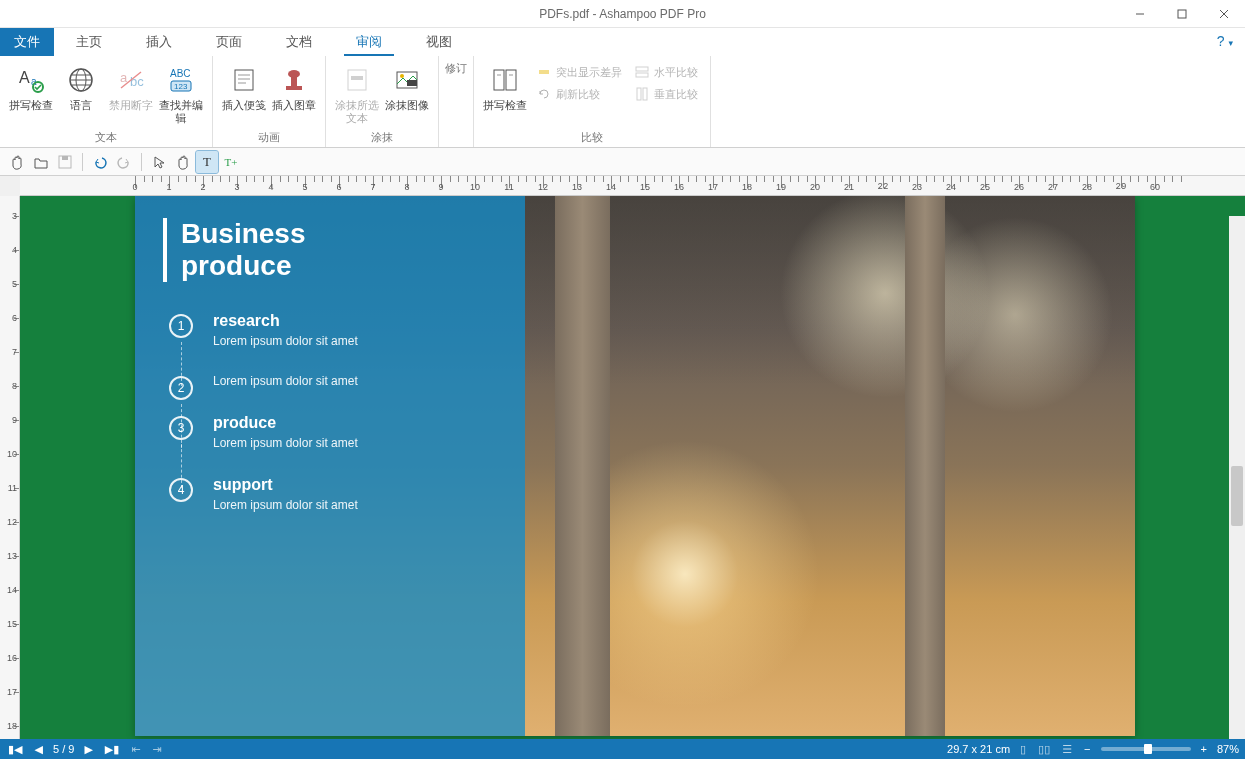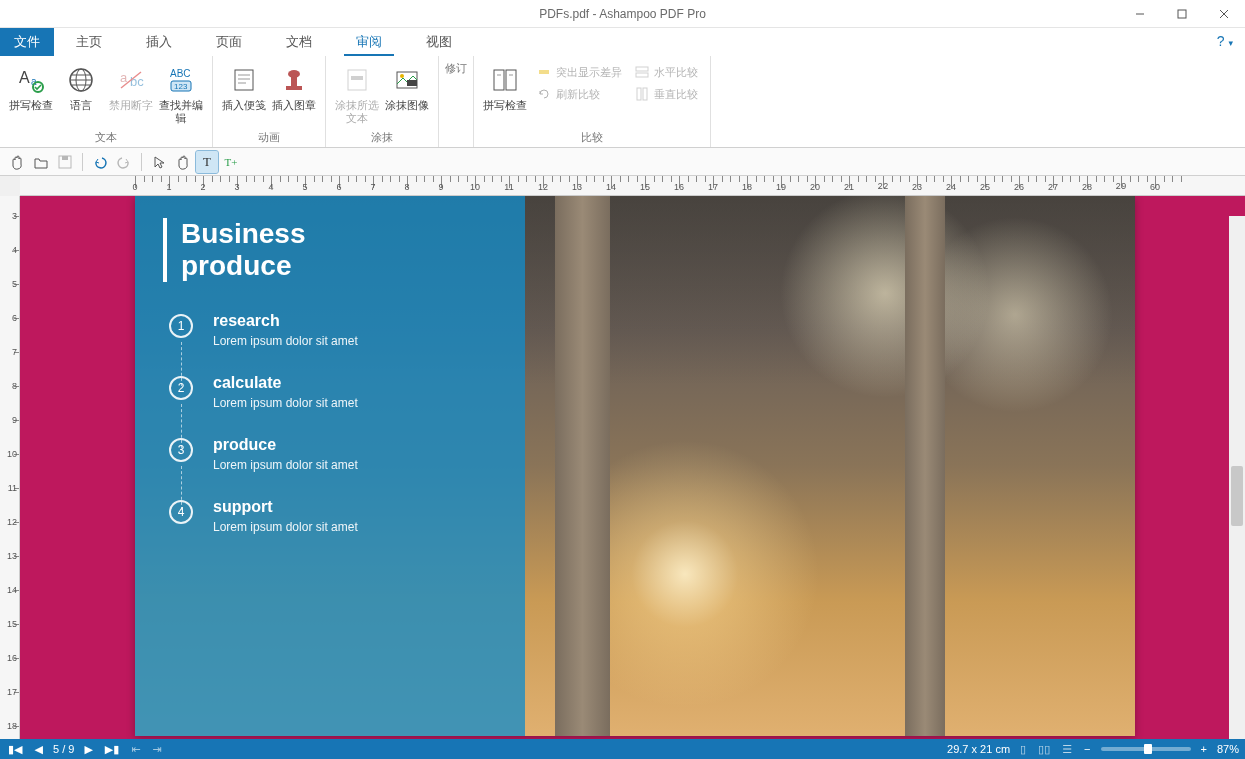--- a/index.html
+++ b/index.html
@@ -43,21 +43,21 @@
 
 .workspace { position: relative; height: calc(759px - 28px - 28px - 92px - 28px - 20px); display: flex; flex-direction: column; background: #f0f0f0; }
 .hruler { height: 20px; background: #f6f6f6; border-bottom: 1px solid #ccc; margin-left: 20px; position: relative; overflow: hidden; font-size: 9px; color: #555; }
 .hruler .tick { position: absolute; top: 0; width: 1px; height: 6px; background: #888; }
 .hruler .tick.big { height: 12px; }
 .hruler .num { position: absolute; top: 6px; transform: translateX(-50%); }
 .doc-row { flex: 1; display: flex; overflow: hidden; }
 .vruler { width: 20px; background: #f6f6f6; border-right: 1px solid #ccc; position: relative; font-size: 9px; color: #555; overflow: hidden; }
 .vruler .vtick { position: absolute; left: 14px; height: 1px; width: 6px; background: #888; }
 .vruler .vnum { position: absolute; right: 2px; transform: translateY(-50%); }
-.canvas-wrap { flex: 1; position: relative; overflow: hidden; background: #be185d; }
+.canvas-wrap { flex: 1; position: relative; overflow: hidden; background: #15803d; }
 .page { position: absolute; left: 115px; top: 0; width: 1000px; height: 540px; background: #777; box-shadow: 0 2px 8px rgba(0,0,0,.3); overflow: hidden; }
 .photo { position: absolute; inset: 0; background: linear-gradient(180deg,#5a5550 0%,#6b6058 25%,#8a7458 50%,#c99a55 75%,#e0b070 100%); }
 .photo::before { content:""; position:absolute; inset:0; background:
   radial-gradient(circle at 55% 70%, rgba(255,240,200,.9) 0%, rgba(255,220,150,.4) 8%, transparent 20%),
   radial-gradient(circle at 75% 18%, rgba(255,245,210,.6) 0%, transparent 12%),
   radial-gradient(circle at 88% 22%, rgba(255,245,210,.5) 0%, transparent 10%),
   linear-gradient(180deg, rgba(60,55,50,.6) 0%, transparent 35%);
 }
 .pillar { position:absolute; top:0; bottom:0; background: linear-gradient(90deg,#7a6d5e,#9a8a76,#7a6d5e); }
 .overlay { position: absolute; left: 0; top: 0; bottom: 0; width: 390px; background: rgba(20,140,200,.78); padding: 22px 28px 22px 28px; }
@@ -537,21 +537,20 @@
           <div class="steps" id="steps">
               <div class="step">
                 <div class="circ">1</div>
                 <div class="line"></div>
                 <h3>research</h3>
                 <p>Lorem ipsum dolor sit amet</p>
               </div>
               <div class="step">
                 <div class="circ">2</div>
                 <div class="line"></div>
-                <h3>calculate</h3>
                 <p>Lorem ipsum dolor sit amet</p>
               </div>
               <div class="step">
                 <div class="circ">3</div>
                 <div class="line"></div>
                 <h3>produce</h3>
                 <p>Lorem ipsum dolor sit amet</p>
               </div>
               <div class="step">
                 <div class="circ">4</div>

